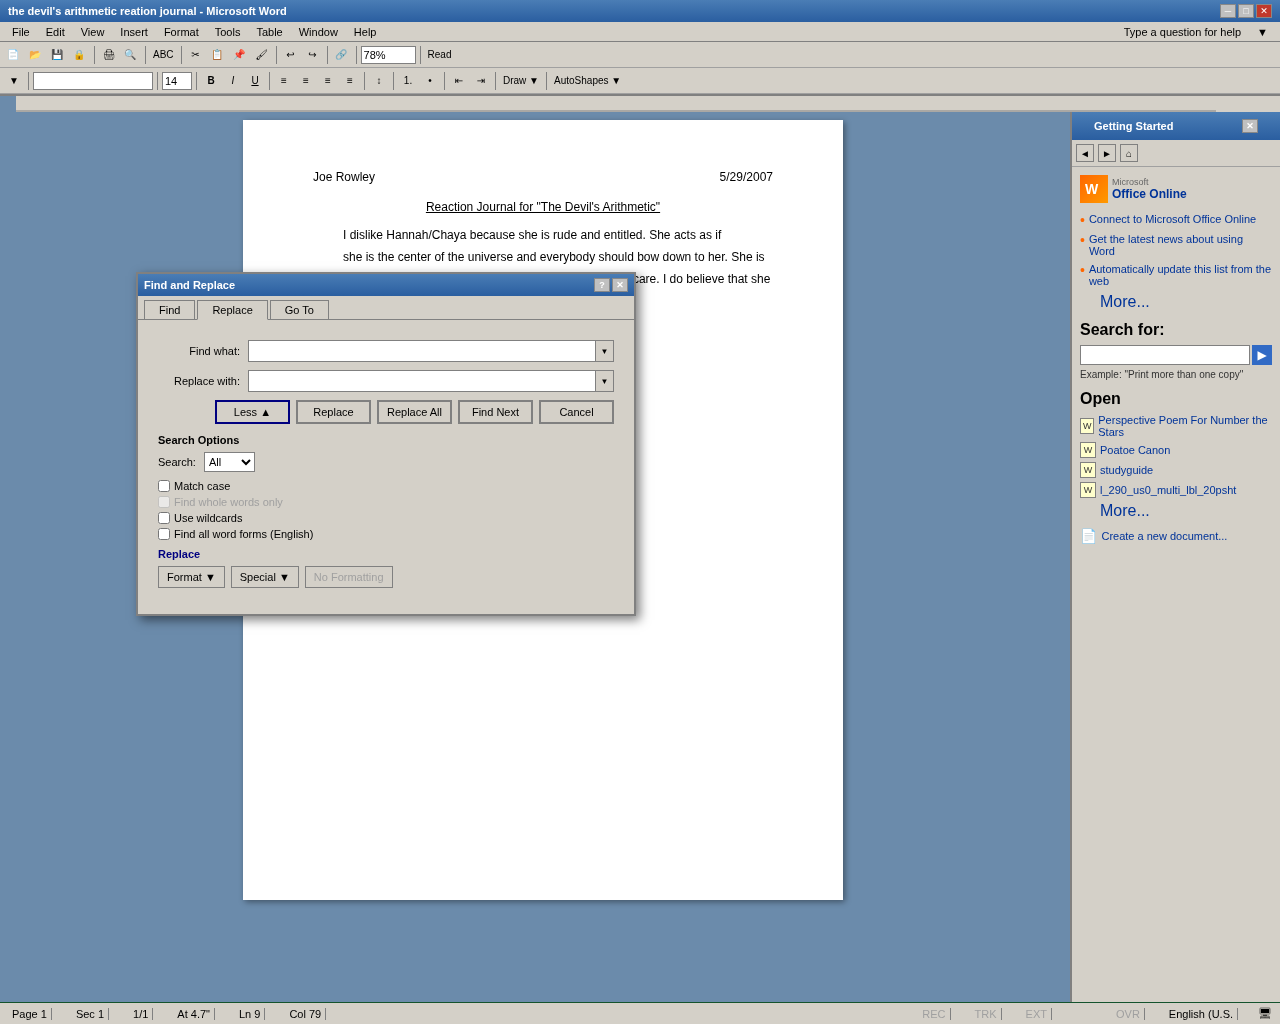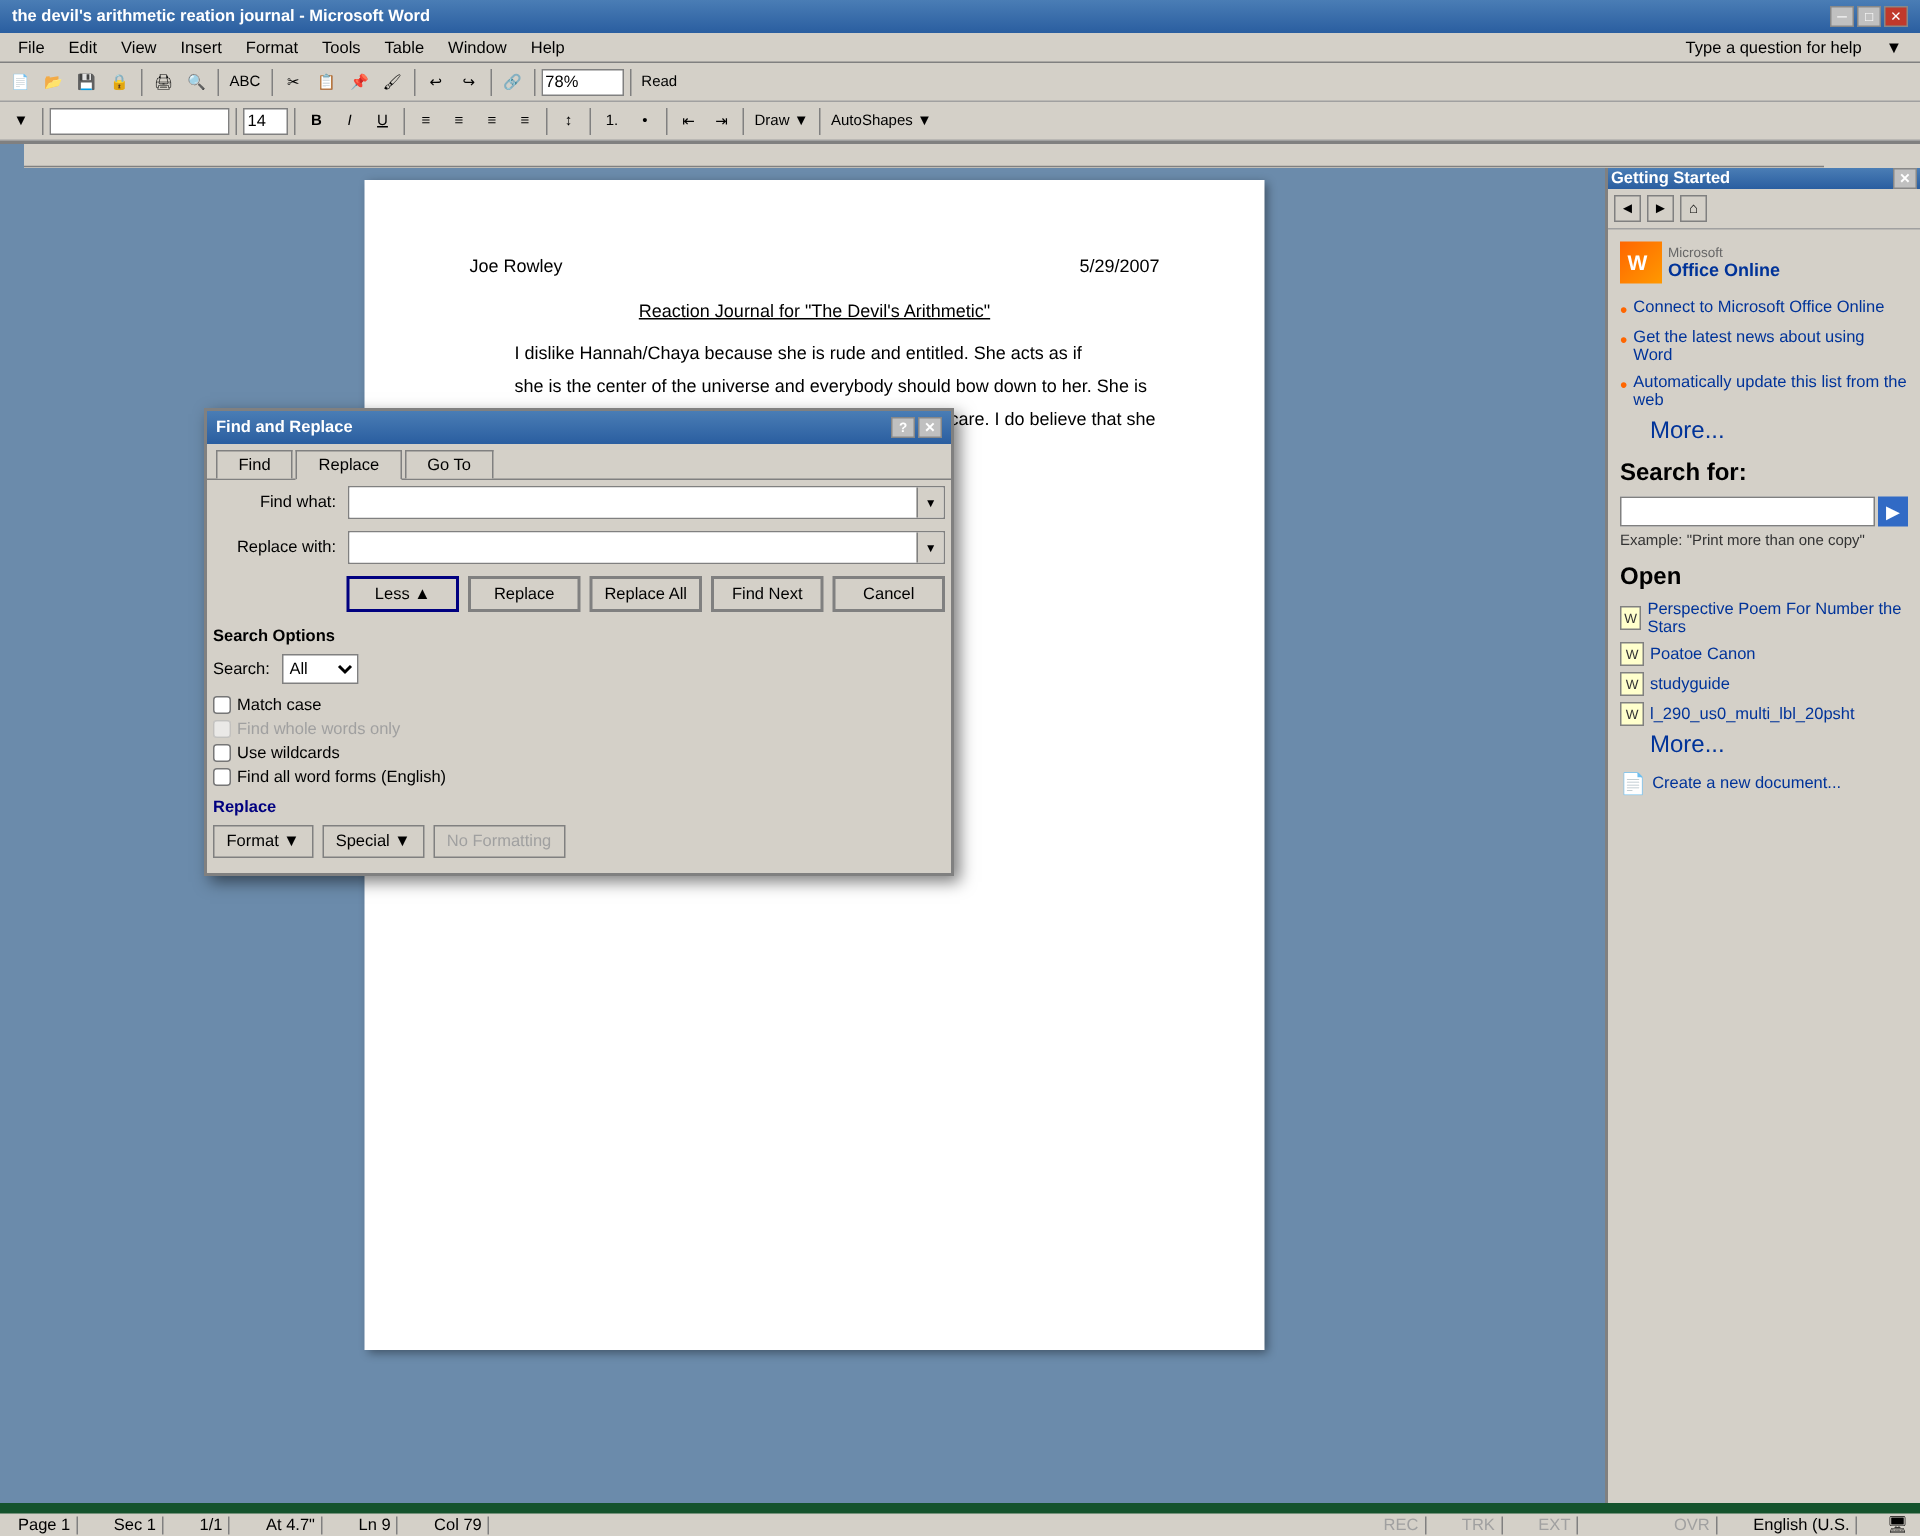--- a/index.html
+++ b/index.html
@@ -105,25 +105,25 @@
     #right-panel {
       width: 210px;
       background: #d4d0c8;
       border-left: 2px solid #808080;
       display: flex;
       flex-direction: column;
     }
     #panel-header {
       background: linear-gradient(to bottom, #4a7db5, #2a5ea0);
       color: white;
-      height: 14px;
+      height: 28px;
       display: flex;
       align-items: center;
       justify-content: space-between;
-      padding: 0 2px;
+      padding: 0 22px;
       font-size: 11px;
       font-weight: bold;
     }
     #panel-nav {
       display: flex;
       align-items: center;
       padding: 4px;
       gap: 4px;
       background: #d4d0c8;
       border-bottom: 1px solid #a0a0a0;
@@ -168,21 +168,21 @@
     .panel-create-link {
       display: flex; align-items: center; gap: 4px; margin-top: 8px;
       font-size: 11px; color: #003399; cursor: pointer;
     }
     .create-icon { color: #808080; font-size: 14px; }
 
     
     #status-bar {
       height: 22px;
       background: #d4d0c8;
-      border-top: 7px solid #14532d;
+      border-top: 1px solid #14532d;
       display: flex;
       align-items: center;
       padding: 0 8px;
       font-size: 11px;
       gap: 20px;
     }
     .status-section { padding: 0 4px; border-right: 1px solid #808080; }
 
     
     #find-replace-dialog {
@@ -227,21 +227,21 @@
       margin-right: 2px;
     }
     .dialog-tab.active {
       background: #d4d0c8;
       border-bottom: 1px solid #d4d0c8;
       margin-bottom: -1px;
       z-index: 1;
       font-weight: normal;
     }
     #dialog-body {
-      padding: 4px;
+      padding: 20px;
       border-top: 1px solid #808080;
     }
     .dialog-row {
       display: flex;
       align-items: center;
       margin-bottom: 8px;
     }
     .dialog-label {
       width: 90px;
       font-size: 11px;

